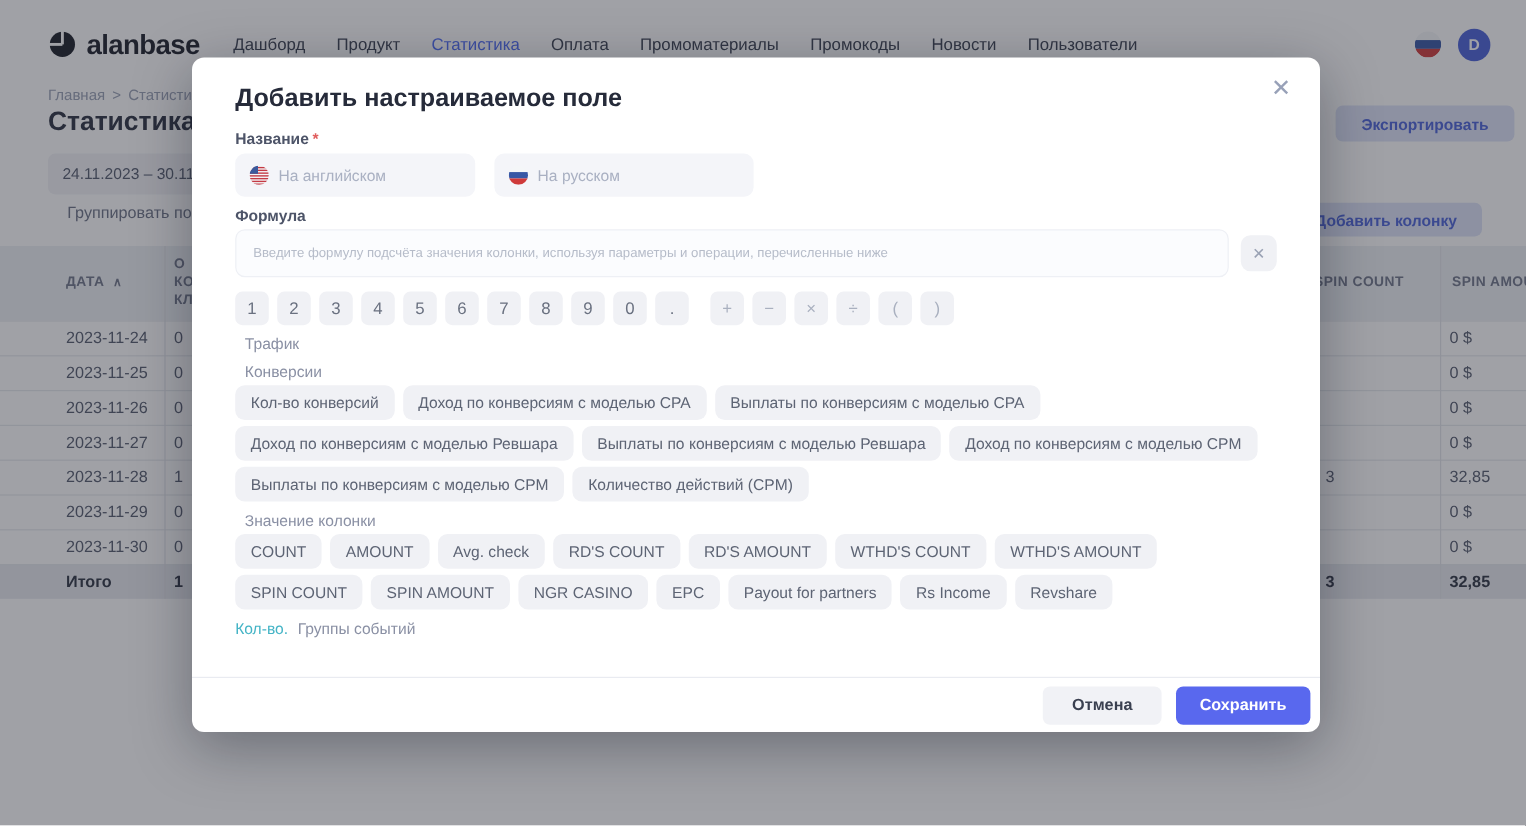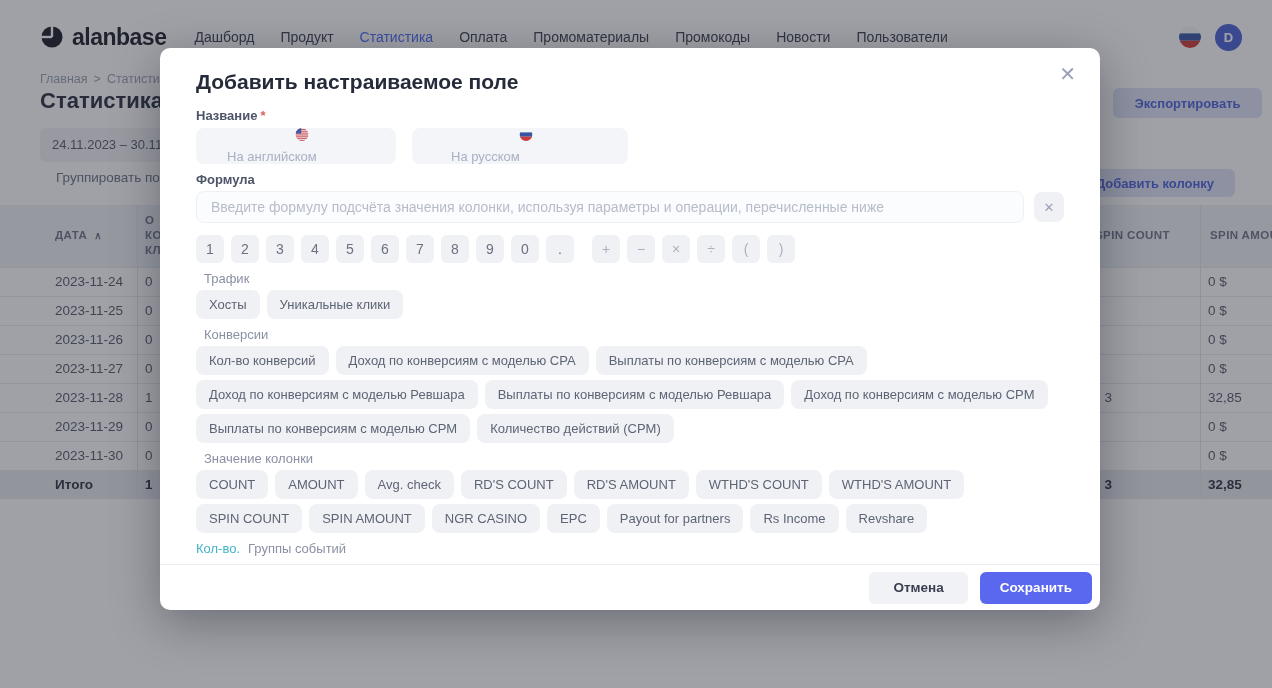--- a/index.html
+++ b/index.html
@@ -64,29 +64,29 @@
            border-radius:10px; box-shadow:0 12px 48px rgba(10,14,30,0.35);
            display:flex; flex-direction:column; }
   .modal-header { position:relative; padding:22px 36px 8px; }
   .modal-title { font-size:21px; font-weight:700; color:#262b3a; }
   .modal-close { position:absolute; top:16px; right:24px; background:none; border:none; cursor:pointer;
                  font-size:20px; color:#98a1b8; line-height:1; font-family:inherit; }
   .modal-scroll { height:462px; overflow:hidden; padding:6px 36px 0; }
   .field-label { font-size:13px; font-weight:600; color:#4d5468; }
   .req { color:#e05c5c; margin-left:3px; }
   .name-row { display:flex; gap:16px; margin-top:5px; }
-  .name-input { position:relative; height:36px; border-radius:8px; background:#f4f5f9; display:flex; align-items:center; padding-left:12px; gap:8px;flex-direction:column; }
+  .name-input { position:relative; height:36px; border-radius:8px; background:#f4f5f9; display:flex; align-items:center; padding-left:12px; gap:8px; }
   .name-input.en { width:200px; } .name-input.ru { width:216px; }
   .name-input input { border:none; background:transparent; outline:none; font-family:inherit;
                       font-size:13px; color:#3c4254; width:150px; }
   .name-input input::placeholder { color:#a9b0c2; }
   .formula-label { margin-top:8px; }
   .formula-row { display:flex; align-items:center; gap:10px; margin-top:4px; }
-  .formula-input { flex:1; height:32px; background:#fbfcfe; border:1px solid #eef0f5; border-radius:8px;
-                   padding:0 14px; font-family:inherit; font-size:14px; color:#3c4254; outline:none; }
+  .formula-input { flex:1; height:40px; background:#fbfcfe; border:1px solid #eef0f5; border-radius:8px;
+                   padding:0 14px; font-family:inherit; font-size:11px; color:#3c4254; outline:none; }
   .formula-input::placeholder { color:#b6bcc9; }
   .formula-clear { width:30px; height:30px; border-radius:8px; background:#f0f1f5; border:none; cursor:pointer;
                    color:#9aa2b4; font-size:13px; line-height:1; font-family:inherit; }
   .keys-row { display:flex; align-items:center; margin-top:12px; }
   .key-group { display:flex; gap:7px; }
   .key-group.ops { margin-left:18px; }
   .key { width:28px; height:28px; border-radius:6px; background:#f0f1f5; border:none; cursor:pointer;
          font-family:inherit; font-size:14px; color:#6a7180; display:flex; align-items:center; justify-content:center; }
   .key-group.ops .key { color:#a9b0bf; }
   .chip-section { margin-top:8px; }
@@ -338,25 +338,20 @@
           <button class="key">(</button>
           <button class="key">)</button>
         </div>
     </div>
     <div>
 
     <div class="chip-section">
           <div class="section-label">
             <span class="accent"></span><span>Трафик</span>
           </div>
-          <div class="chips">
-
-          <button class="chip">Хосты</button>
-            <button class="chip">Уникальные клики</button>
-          </div>
         </div>
         <div class="chip-section">
           <div class="section-label">
             <span class="accent"></span><span>Конверсии</span>
           </div>
           <div class="chips">
 
           <button class="chip">Кол-во конверсий</button>
             <button class="chip">Доход по конверсиям с моделью CPA</button>
             <button class="chip">Выплаты по конверсиям с моделью CPA</button>

